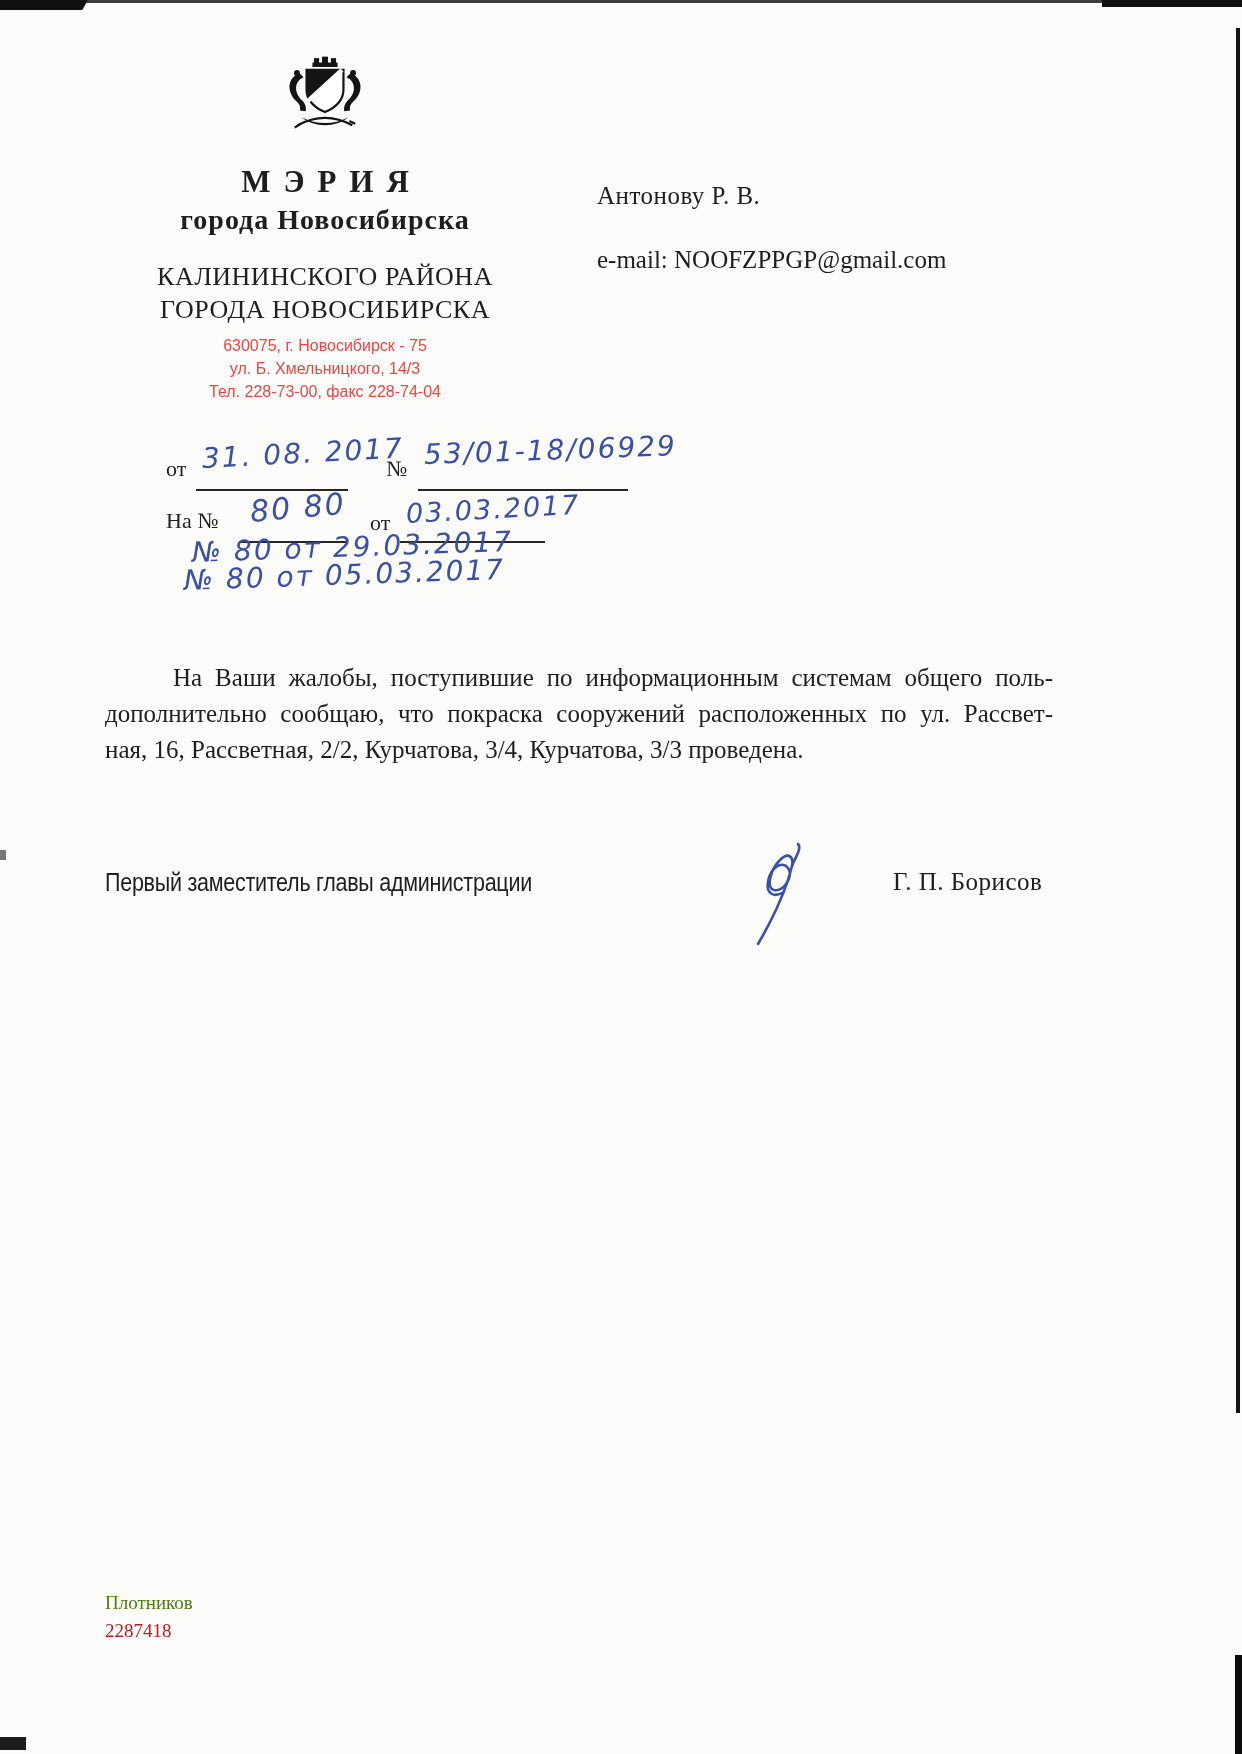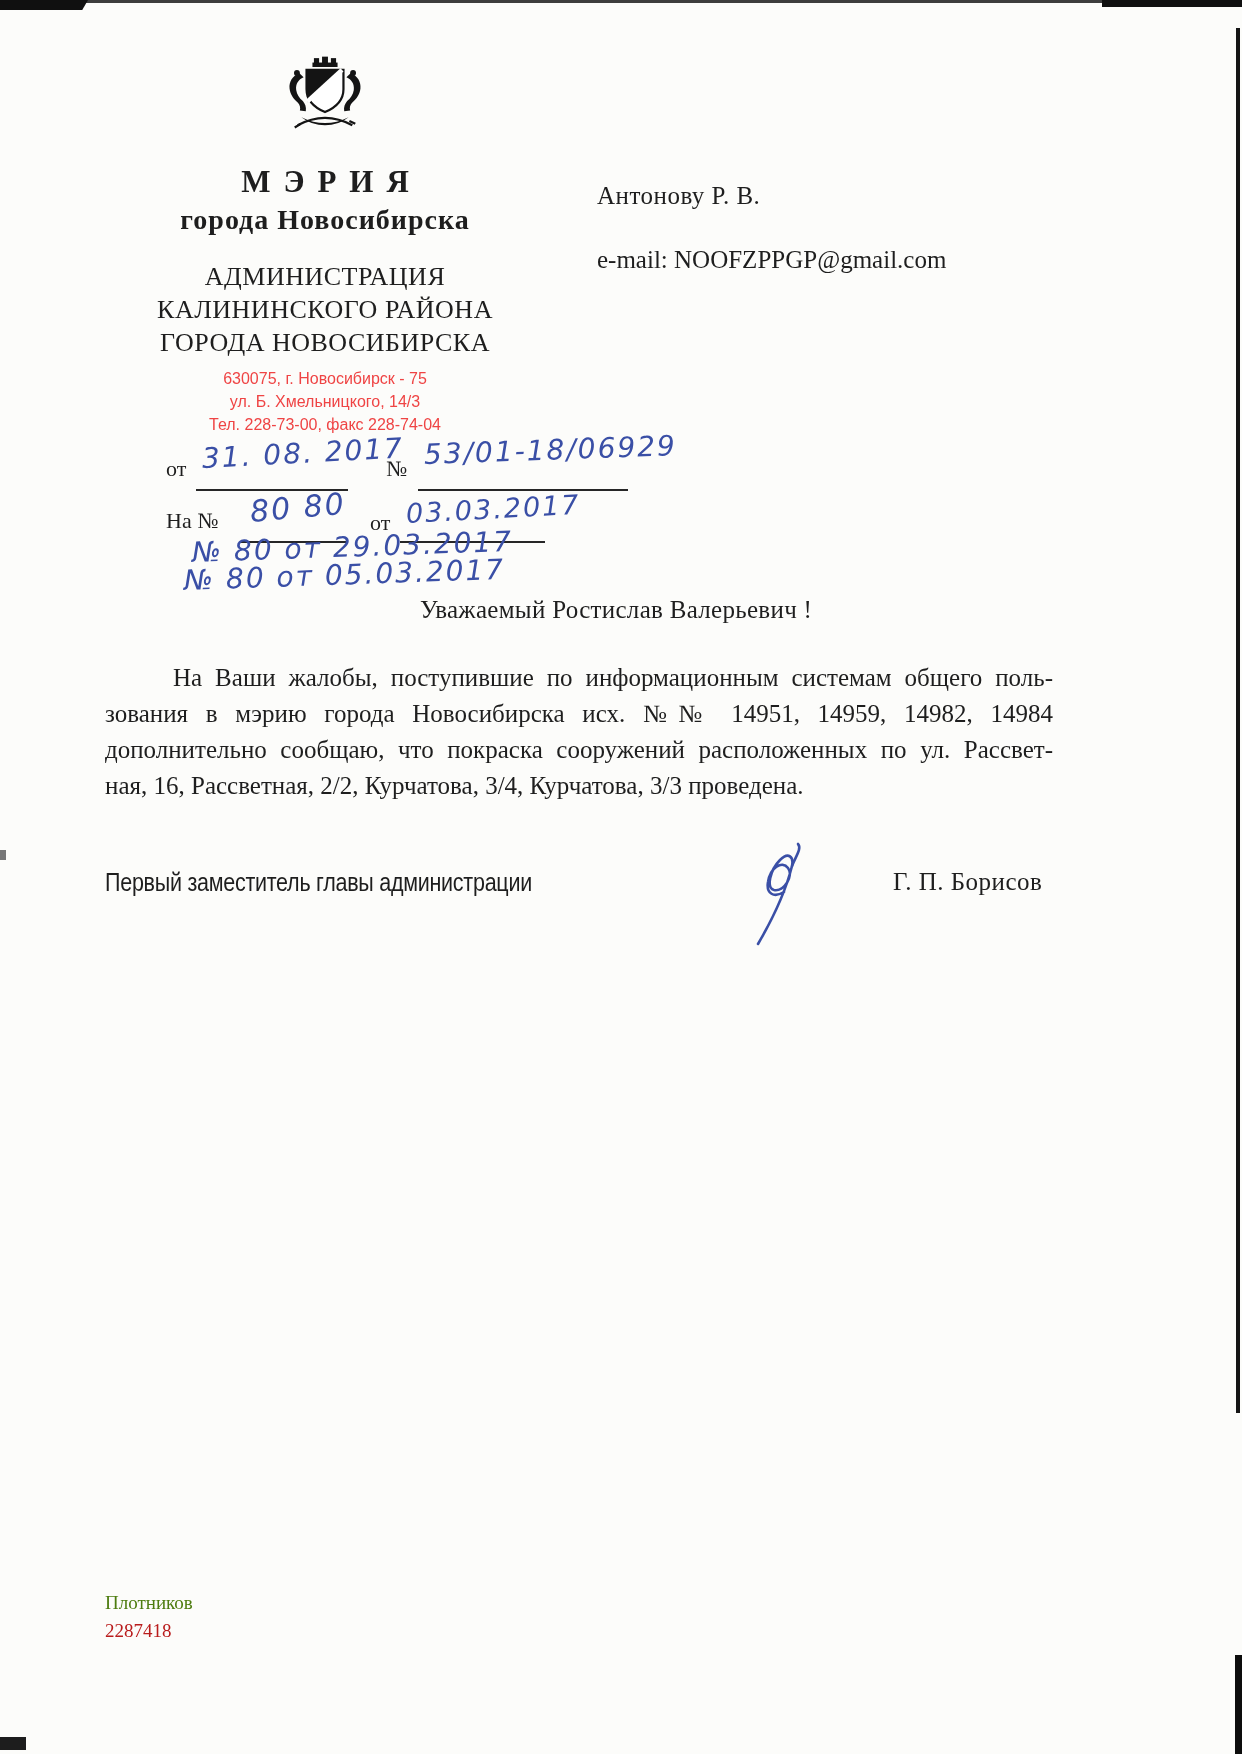--- a/index.html
+++ b/index.html
@@ -98,21 +98,20 @@
         <circle cx="103" cy="22" r="4" fill="#141414"></circle>
 
         <path d="M33 82 q32 16 64 0 q-14 11 -32 11 q-18 0 -32 -11 z" fill="#141414"></path>
         <path d="M28 93 q37 -20 74 0" stroke="#141414" stroke-width="3" fill="none"></path>
         <path d="M24 96 l8 -5 M106 91 l-8 -4" stroke="#141414" stroke-width="3"></path>
       </svg>
     </span>
     <div class="org-title">МЭРИЯ</div>
     <div class="org-subtitle">города Новосибирска</div>
     <div class="dept">
-      <div>АДМИНИСТРАЦИЯ</div>
       <div>КАЛИНИНСКОГО РАЙОНА</div>
       <div>ГОРОДА НОВОСИБИРСКА</div>
     </div>
     <div class="addr">
       <div>630075, г. Новосибирск - 75</div>
       <div>ул. Б. Хмельницкого, 14/3</div>
       <div>Тел. 228-73-00, факс 228-74-04</div>
     </div>
   </div>
 
@@ -129,25 +128,23 @@
   <span class="printed" style="left:166px;top:508px;">На №</span>
   <span class="hw" style="left:250px;top:494px;font-size:30px;transform:rotate(-5deg);">80 80</span>
   <div class="rule" style="left:240px;top:541px;width:108px;"></div>
   <span class="printed" style="left:370px;top:510px;">от</span>
   <span class="hw" style="left:406px;top:498px;font-size:27px;transform:rotate(-3deg);">03.03.2017</span>
   <div class="rule" style="left:400px;top:541px;width:145px;"></div>
 
   <span class="hw" style="left:192px;top:536px;font-size:28px;transform:rotate(-2deg);">№ 80 от 29.03.2017</span>
   <span class="hw" style="left:184px;top:564px;font-size:28px;transform:rotate(-2deg);">№ 80 от 05.03.2017</span>
 
-  <div class="salutation">Уважаемый Ростислав Валерьевич !</div>
 
   <div class="body-block">
     <div class="body-line first">На Ваши жалобы, поступившие по информационным системам общего поль-</div>
-    <div class="body-line">зования в мэрию города Новосибирска исх. №№ 14951, 14959, 14982, 14984</div>
     <div class="body-line">дополнительно сообщаю, что покраска сооружений расположенных по ул. Рассвет-</div>
     <div class="body-line last">ная, 16,  Рассветная, 2/2, Курчатова, 3/4, Курчатова, 3/3 проведена.</div>
   </div>
 
   <div class="sig-position">Первый заместитель главы администрации</div>
   <span class="sig-autograph">
     <svg width="90" height="120" viewBox="0 0 90 120" aria-hidden="true">
       <path d="M30 112 C44 88 58 58 64 34 C66 24 60 20 52 28 C42 38 38 56 46 58 C56 60 66 44 60 36 C54 28 42 36 40 50 C38 62 46 66 56 60" fill="none" stroke="#3a4fa6" stroke-width="2.6" stroke-linecap="round"></path>
       <path d="M64 34 C68 24 74 16 70 12" fill="none" stroke="#3a4fa6" stroke-width="2.6" stroke-linecap="round"></path>
     </svg>

